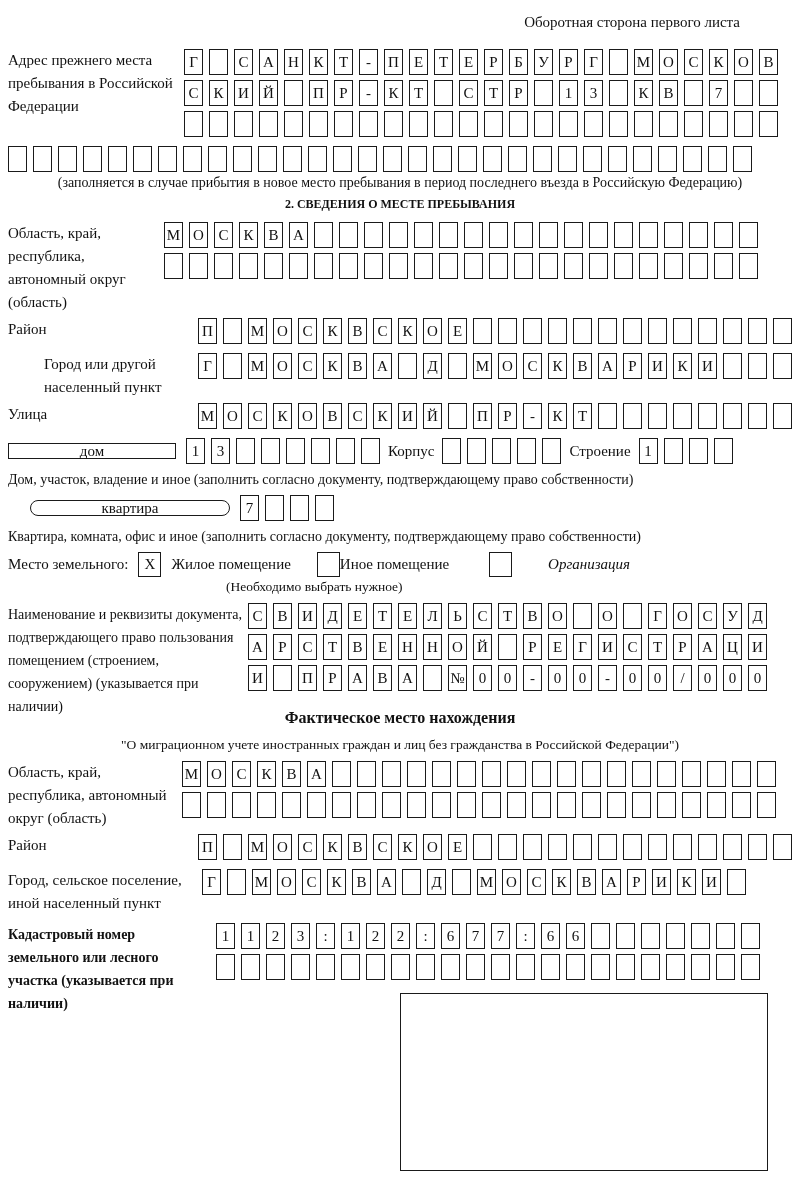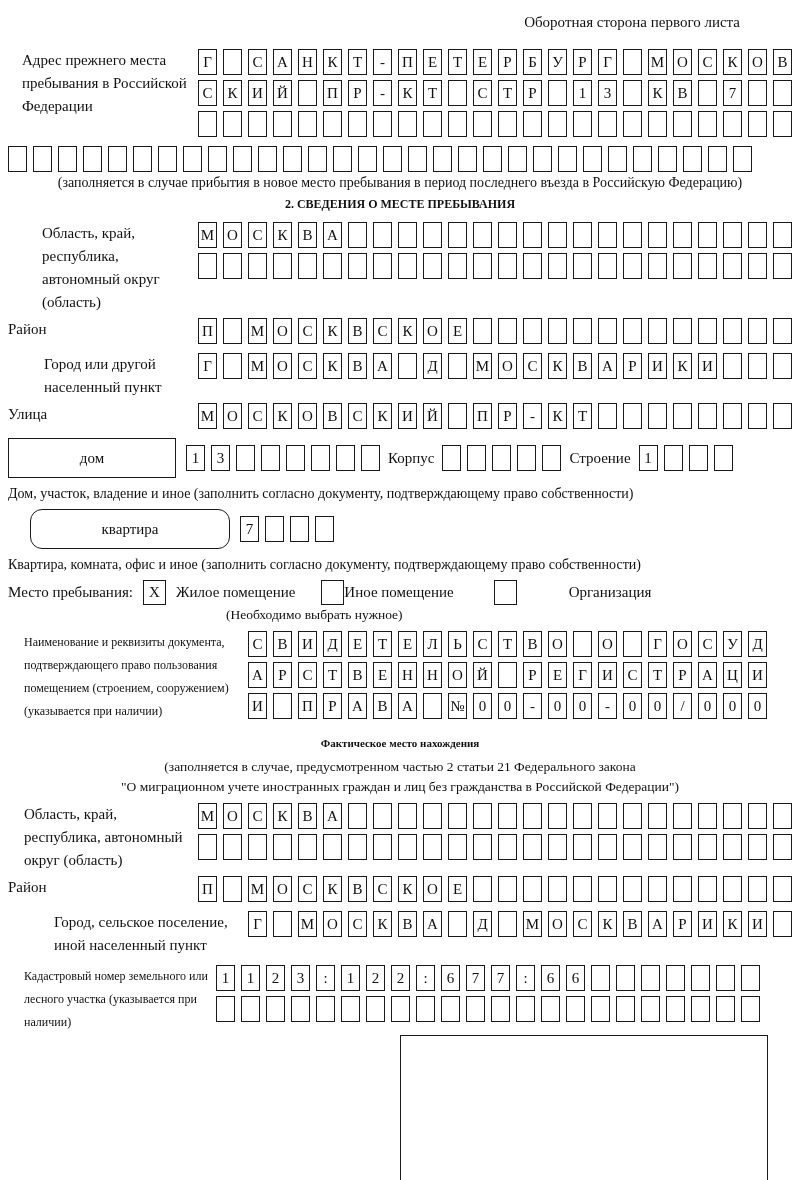--- a/index.html
+++ b/index.html
@@ -4,53 +4,53 @@
 <style>
   html,body{margin:0;padding:0;background:#ffffff;}
   body{
     width:800px;height:1180px;overflow:hidden;
     font-family:"Liberation Serif","DejaVu Serif",serif;
     color:#111;position:relative;box-sizing:border-box;
     padding:14px 8px 0 8px;
   }
   .hdr-note{font-size:15px;text-align:right;padding-right:52px;margin-bottom:18px;}
 
-  .field{display:flex;align-items:flex-start;margin-bottom:4px;justify-content:flex-end;}
+  .field{display:flex;align-items:flex-start;margin-bottom:4px;}
   .field .label{flex:1 1 auto;font-size:15px;line-height:23px;padding-right:6px;}
   .rows{flex:0 0 auto;}
   .cells{display:flex;gap:6px;margin-bottom:5px;}
   .cell{
     flex:none;width:19px;height:26px;box-sizing:border-box;
     border:1.6px solid #1a1a1a;display:flex;align-items:center;justify-content:center;
     font-size:15px;line-height:1;background:#fff;
   }
   .fullrow{margin:1px 0 3px 0;}
   .caption-center{font-size:14px;text-align:center;margin:2px 0 6px 0;}
   .caption-left{font-size:14px;margin:8px 0 7px 0;}
   .sec-title{font-size:12px;font-weight:bold;text-align:center;margin:6px 0 10px 0;}
-  .sub-title{font-size:11px;font-weight:bold;text-align:center;margin:10px 0 8px 0;}
+  .sub-title{font-size:16px;font-weight:bold;text-align:center;margin:10px 0 8px 0;}
   .note2{font-size:13.5px;text-align:center;line-height:20px;margin-bottom:6px;}
 
   .typebox{
-    box-sizing:border-box;border:1.6px solid #1a1a1a;height:40px;
+    box-sizing:border-box;border:1.6px solid #1a1a1a;height:16px;
     display:flex;align-items:center;justify-content:center;font-size:15px;flex:none;
   }
   .inline-row{display:flex;align-items:center;margin-bottom:4px;}
   .inline-row .cells{margin-bottom:0;}
   .inline-label{font-size:15px;padding:0 8px;white-space:nowrap;}
 
   .chk-row{display:flex;align-items:center;font-size:15px;margin:2px 0 2px 0;}
   .chkbox{
     box-sizing:border-box;width:23px;height:25px;border:1.6px solid #1a1a1a;
     display:flex;align-items:center;justify-content:center;font-size:15px;flex:none;
   }
   .chk-note{font-size:13.5px;margin:1px 0 8px 218px;}
 
   .overlap{position:relative;margin-bottom:4px;}
-  .overlap .label{position:absolute;left:16px;top:0;font-size:12px;line-height:23px;}
+  .overlap .label{position:absolute;left:0;top:0;font-size:14px;line-height:23px;}
   .overlap .rows{margin-left:auto;}
 
   .stamp-box{
     box-sizing:border-box;border:1.6px solid #1a1a1a;width:368px;height:178px;
     margin:6px 0 6px 392px;background:#fff;
   }
 </style>
 </head>
 <body>
 
@@ -364,27 +364,27 @@
   <div class="cells" style="margin-left:10px;">
       <div class="cell">7</div>
       <div class="cell"></div>
       <div class="cell"></div>
       <div class="cell"></div>
     </div>
 </div>
 <div class="caption-left">Квартира, комната, офис и иное (заполнить согласно документу, подтверждающему право собственности)</div>
 
 <div class="chk-row">
-  <span>Место пребывания:</span>
+  <span>Место земельного:</span>
   <span class="chkbox" style="margin-left:10px;">X</span>
   <span style="margin-left:10px;">Жилое помещение</span>
   <span class="chkbox" style="margin-left:26px;"></span>
   <span style="">Иное помещение</span>
   <span class="chkbox" style="margin-left:40px;"></span>
-  <span style="margin-left:52px;">Организация</span>
+  <span style="margin-left:36px;font-style:italic;">Организация</span>
 </div>
 <div class="chk-note">(Необходимо выбрать нужное)</div>
 
 <div class="overlap" style="min-height:96px;">
   <div class="label" style="width:238px;">Наименование и реквизиты документа, подтверждающего право пользования помещением (строением, сооружением) (указывается при наличии)</div>
   <div class="rows" style="margin-left:240px;">
     <div class="cells">
         <div class="cell">С</div>
         <div class="cell">В</div>
         <div class="cell">И</div>
@@ -451,21 +451,20 @@
         <div class="cell">/</div>
         <div class="cell">0</div>
         <div class="cell">0</div>
         <div class="cell">0</div>
       </div>
   </div>
 </div>
 
 <div class="sub-title">Фактическое место нахождения</div>
 <div class="note2">
-  <div>(заполняется в случае, предусмотренном частью 2 статьи 21 Федерального закона</div>
   <div>"О миграционном учете иностранных граждан и лиц без гражданства в Российской Федерации")</div>
 </div>
 
 <div class="field">
   <div class="label" style="max-width:168px;">Область, край, республика, автономный округ (область)</div>
   <div class="rows">
     <div class="cells">
         <div class="cell">М</div>
         <div class="cell">О</div>
         <div class="cell">С</div>
@@ -576,21 +575,21 @@
         <div class="cell">Р</div>
         <div class="cell">И</div>
         <div class="cell">К</div>
         <div class="cell">И</div>
         <div class="cell"></div>
       </div>
     </div>
 </div>
 
 <div class="overlap" style="min-height:64px;margin-top:8px;">
-  <div class="label" style="width:195px;">Кадастровый номер земельного или лесного участка (указывается при наличии)</div>
+  <div class="label" style="width:195px;font-weight:bold;">Кадастровый номер земельного или лесного участка (указывается при наличии)</div>
   <div class="rows" style="margin-left:208px;">
     <div class="cells">
         <div class="cell">1</div>
         <div class="cell">1</div>
         <div class="cell">2</div>
         <div class="cell">3</div>
         <div class="cell">:</div>
         <div class="cell">1</div>
         <div class="cell">2</div>
         <div class="cell">2</div>

